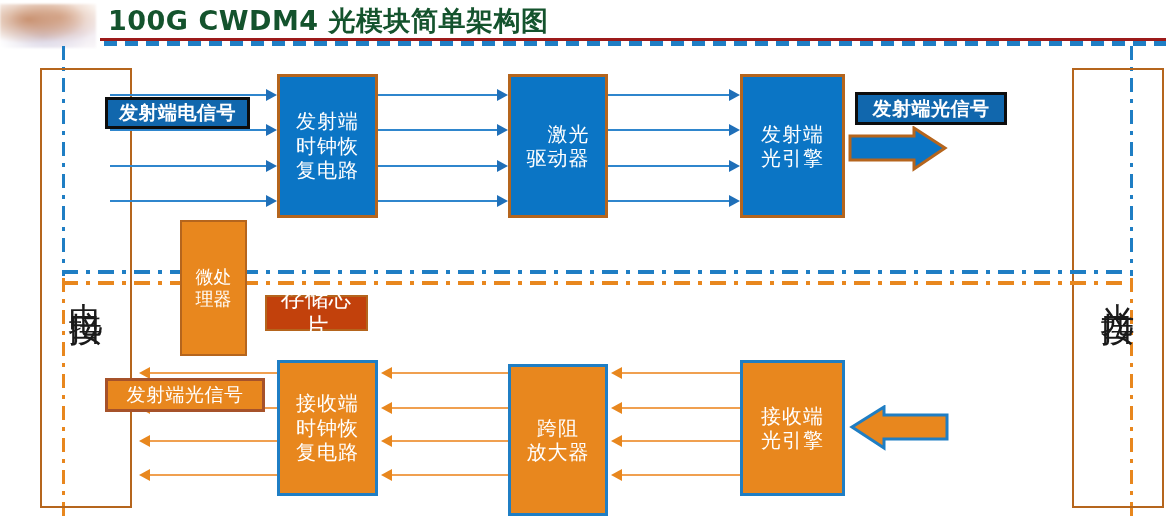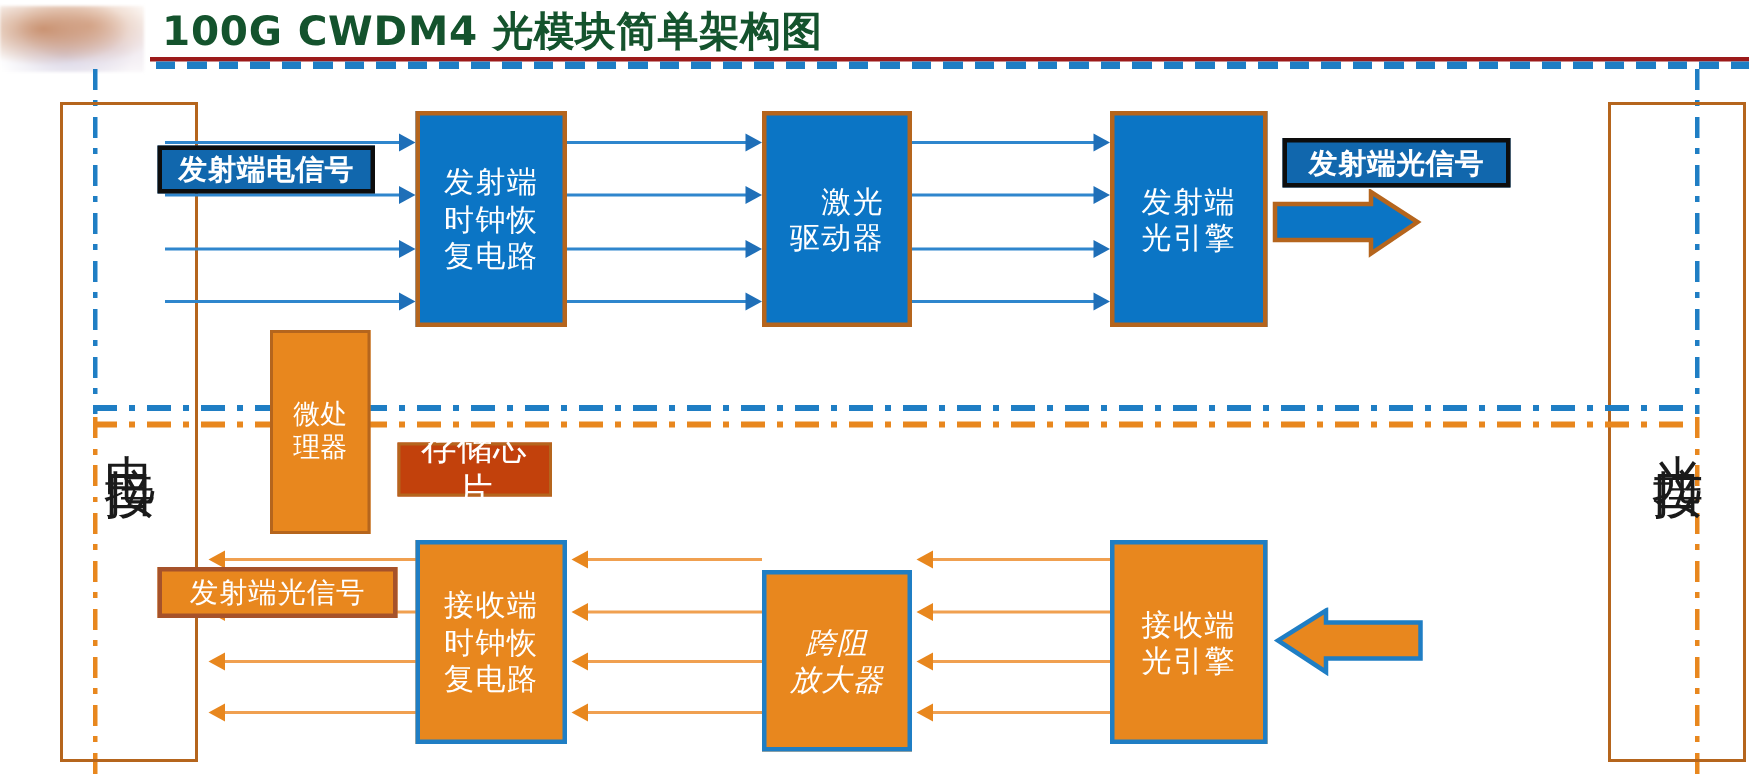--- a/index.html
+++ b/index.html
@@ -298,21 +298,21 @@
   <div class="ahead orange left" style="left:611px; top:367px;"></div>
   <div class="ahead orange left" style="left:611px; top:402px;"></div>
   <div class="ahead orange left" style="left:611px; top:435px;"></div>
   <div class="ahead orange left" style="left:611px; top:469px;"></div>
 
   <div class="blk rx" style="left:277px; top:360px; width:101px; height:136px;">
     <span class="blk-inner" style="white-space:pre-line;">接收端
 时钟恢
 复电路</span>
   </div>
-  <div class="blk rx" style="left:508px; top:380px; width:100px; height:121px;font-style:italic;">
+  <div class="blk rx" style="left:508px; top:364px; width:100px; height:152px;">
     <span class="blk-inner" style="white-space:pre-line;">跨阻
 放大器</span>
   </div>
   <div class="blk rx" style="left:740px; top:360px; width:105px; height:136px;">
     <span class="blk-inner" style="white-space:pre-line;">接收端
 光引擎</span>
   </div>
 
   <div class="callout rx" style="left:105px; top:378px; width:160px; height:34px;">
     <span>发射端光信号</span>

